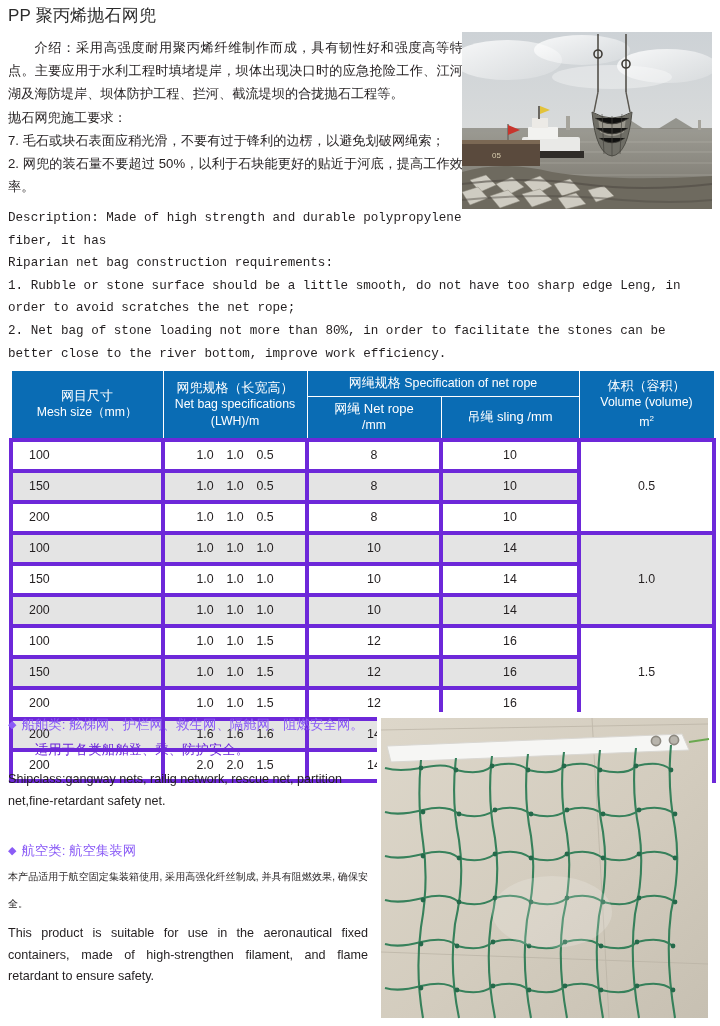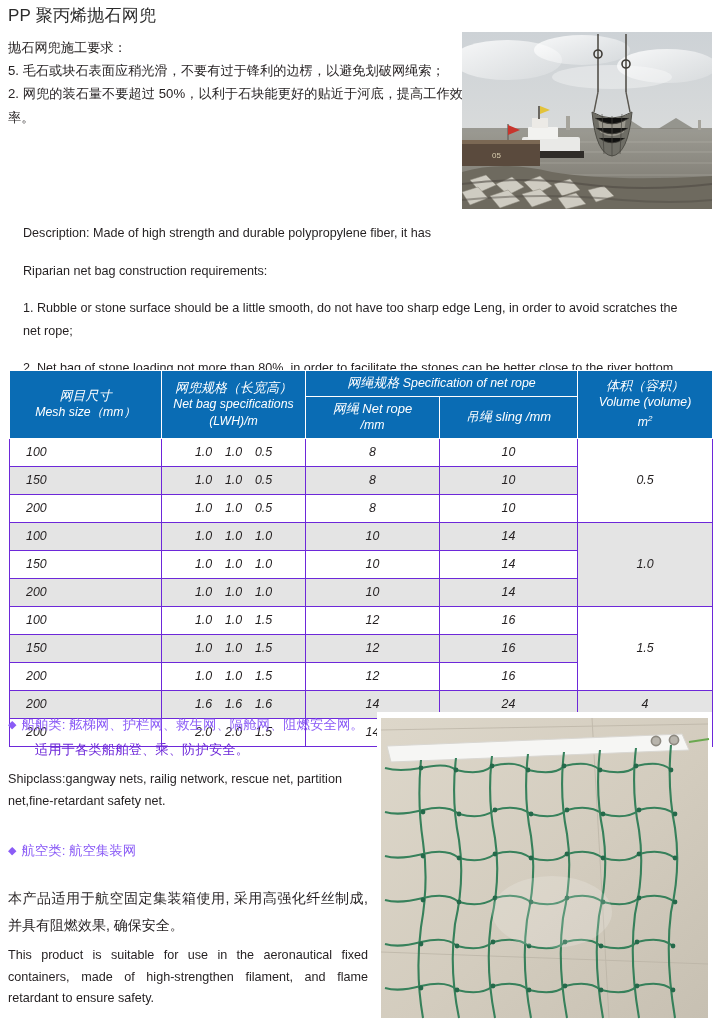--- a/index.html
+++ b/index.html
@@ -64,32 +64,31 @@
   
   .desc-en {
     position: absolute;
     left: 8px;
     top: 207px;
     width: 704px;
     font-size: 12.6px;
     line-height: 22.6px;
     color: #231f20;
   }
-  .desc-en p { margin: 15px; }
+  .desc-en p { margin: 0; font-family: Liberation Mono, monospace; }
   .desc-en .first-line {
     width: 455px;
   }
 
   
   .spec-table-wrap {
     position: absolute;
     left: 9px;
     top: 370px;
     width: 703px;
-    font-style: italic;
   }
   table.spec {
     border-collapse: collapse;
     width: 703px;
     table-layout: fixed;
     font-size: 12.4px;
     color: #231f20;
   }
   table.spec th {
     background: #0a6cb4;
@@ -98,21 +97,21 @@
     border: 1px solid #ffffff;
     padding: 4px 2px;
     line-height: 16.5px;
     text-align: center;
     vertical-align: middle;
   }
   table.spec th .cn { display: block; font-size: 13px; }
   table.spec th .en { display: block; font-size: 12.3px; }
   table.spec th .inline-cn { font-size: 13px; margin-top: 16px; }
   table.spec td {
-    border: 1px solid #6d28d9;
+    border: 4px solid #6d28d9;
     padding: 3px 4px;
     height: 21px;
     text-align: center;
     vertical-align: middle;
     background: #ffffff;
   }
   table.spec tr.alt td { background: #e4e4e4; }
   table.spec td.mesh {
     text-align: left;
     padding-left: 16px;
@@ -145,25 +144,24 @@
   }
   .cat-en {
     font-size: 12.6px;
     line-height: 21.5px;
     color: #231f20;
     text-align: justify;
   }
   .cat-en.j { text-align: justify; text-align-last: left; }
   .cat-en .indent { text-indent: 1.6em; display: block; }
   .cat-body-cn {
-    font-size: 14px;
+    font-size: 10px;
     line-height: 27px;
     color: #231f20;
     text-align: justify;
-    margin-top: 22px;
   }
   .sec2 { margin-top: 26px; }
   .gap6 { height: 6px; }
 
   
   .photo-bottom {
     position: absolute;
     left: 377px;
     top: 712px;
     width: 335px;
@@ -174,22 +172,23 @@
   .photo-bottom svg { display: block; }
 </style>
 </head>
 <body>
 
 <div class="page">
 
   <div class="doc-title">PP 聚丙烯抛石网兜</div>
 
   <div class="intro-cn">
+    <p class="indent">介绍：采用高强度耐用聚丙烯纤维制作而成，具有韧性好和强度高等特点。主要应用于水利工程时填堵堤岸，坝体出现决口时的应急抢险工作、江河湖及海防堤岸、坝体防护工程、拦河、截流堤坝的合拢抛石工程等。</p>
     <p>抛石网兜施工要求：</p>
-    <p>5. 毛石或块石表面应稍光滑，不要有过于锋利的边楞，以避免划破网绳索；</p>
+    <p>7. 毛石或块石表面应稍光滑，不要有过于锋利的边楞，以避免划破网绳索；</p>
     <p>2. 网兜的装石量不要超过 50%，以利于石块能更好的贴近于河底，提高工作效率。</p>
   </div>
 
   <div class="photo-top">
     <svg width="250" height="177" viewBox="0 0 250 177">
       <defs>
         <linearGradient id="skyg" x1="0" y1="0" x2="0" y2="1">
           <stop offset="0%" stop-color="#cdd2d6"></stop>
           <stop offset="60%" stop-color="#d9dbdb"></stop>
           <stop offset="100%" stop-color="#c3c2bb"></stop>

